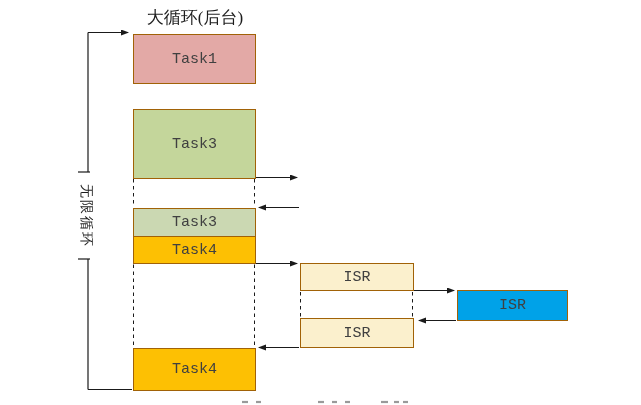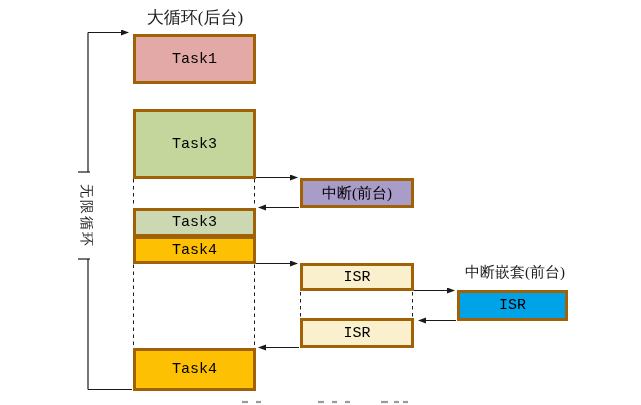--- a/index.html
+++ b/index.html
@@ -2,24 +2,24 @@
 <html><head>
 <meta charset="utf-8">
 <style>
   html,body{margin:0;padding:0;background:#ffffff;}
   #stage{
     position:relative;width:641px;height:405px;background:#ffffff;overflow:hidden;
     font-family:"Liberation Serif","DejaVu Serif",serif;color:#1c1c1c;padding-left:8px;
   }
   #wires{position:absolute;left:0;top:0;width:641px;height:405px;z-index:1;}
   .box{
-    position:absolute;z-index:2;box-sizing:border-box;border:3px solid #a16207;
+    position:absolute;z-index:2;box-sizing:border-box;border:1px solid #a16207;
     display:flex;align-items:center;justify-content:center;
     font-family:"Liberation Mono","DejaVu Sans Mono",monospace;
-    font-size:15px;line-height:1;color:#000000;
+    font-size:15px;line-height:1;color:#404040;
   }
   .cjk{font-family:"Liberation Serif","DejaVu Serif",serif;font-size:15px;}
   .label{
     position:absolute;z-index:2;display:flex;align-items:center;justify-content:center;
     font-size:16px;color:#1c1c1c;white-space:nowrap;
   }
   
   #b-task1 {left:133px;top:34px; width:123px;height:50px;}
   #b-task2 {left:133px;top:83px; width:123px;height:27px;}
   #b-task3 {left:133px;top:109px;width:123px;height:70px;}
@@ -91,21 +91,19 @@
   <div class="label" id="title">大循环(后台)</div>
 
   <div class="label" id="loop-label">无限循环</div>
 
   <div class="box" id="b-task1" style="background: rgb(227, 169, 166);">Task1</div>
   <div class="box" id="b-task3" style="background: rgb(196, 214, 155);">Task3</div>
   <div class="box" id="b-task3b" style="background: rgb(203, 216, 178);">Task3</div>
   <div class="box" id="b-task4" style="background: rgb(253, 192, 3);">Task4</div>
   <div class="box" id="b-task4b" style="background: rgb(253, 192, 3);">Task4</div>
 
-  <div class="box cjk" id="b-interrupt" style="background: rgb(168, 156, 200);">中断(前台)</div>
 
   <div class="box" id="b-isr1" style="background: rgb(251, 240, 205);">ISR</div>
   <div class="box" id="b-isr2" style="background: rgb(251, 240, 205);">ISR</div>
 
-  <div class="label" id="nested-title">中断嵌套(前台)</div>
   <div class="box" id="b-isrnested" style="background: rgb(0, 162, 232);">ISR</div>
 
 </div>
 
 </body></html>

